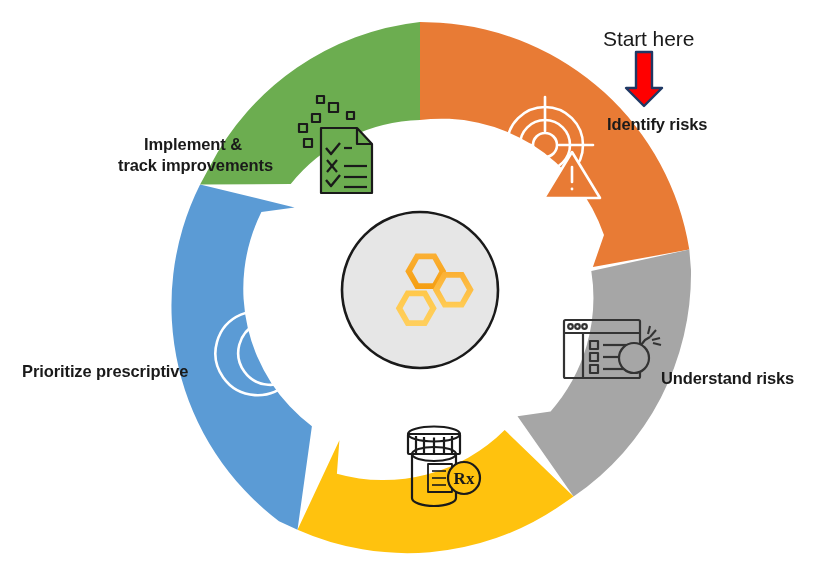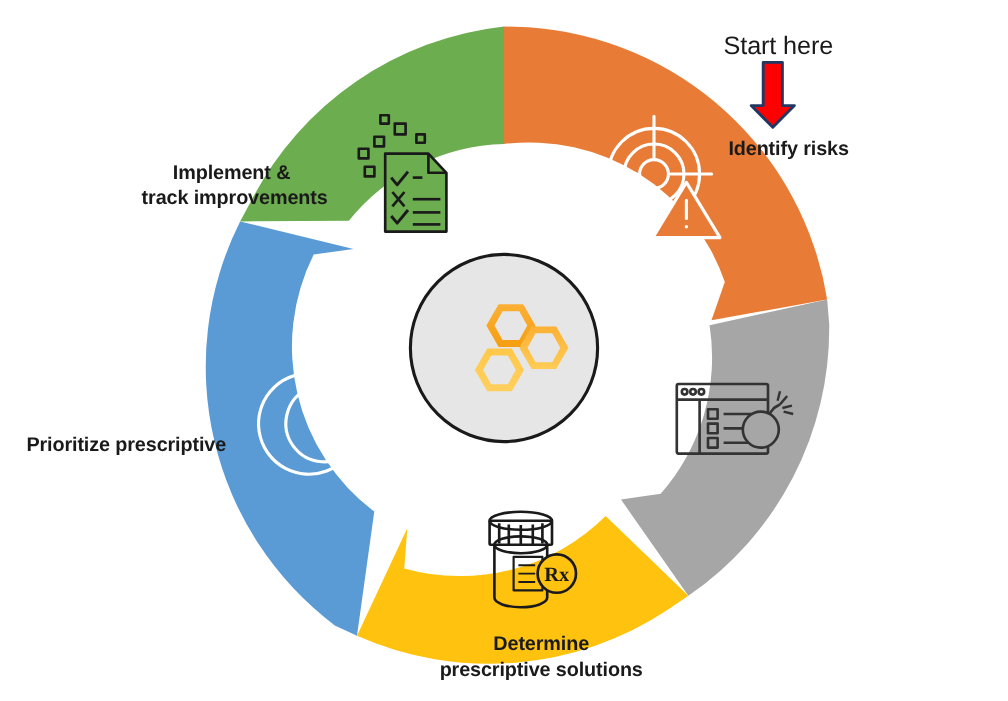--- a/index.html
+++ b/index.html
@@ -255,21 +255,20 @@
     <g>
       <path d="M 636 52 L 652 52 L 652 88 L 662 88 L 644 106 L 626 88 L 636 88 Z" fill="#FF0000" stroke="#1F3864" stroke-width="2.4" stroke-linejoin="round"></path>
     </g>
   </svg>
 
   <div class="label l-center" id="label-implement">Implement &amp;
 track improvements</div>
 
   <div class="label l-right" id="label-identify">Identify risks</div>
 
-
-  <div class="label l-center" id="label-determine">Determine
-prescriptive solutions</div>
+  <div class="label l-right" id="label-understand">Understand risks</div>
+
 
   <div class="label l-left" id="label-prioritize">Prioritize prescriptive</div>
 
   <div class="label" id="label-start">Start here</div>
 
 </div>
 
 </body></html>

